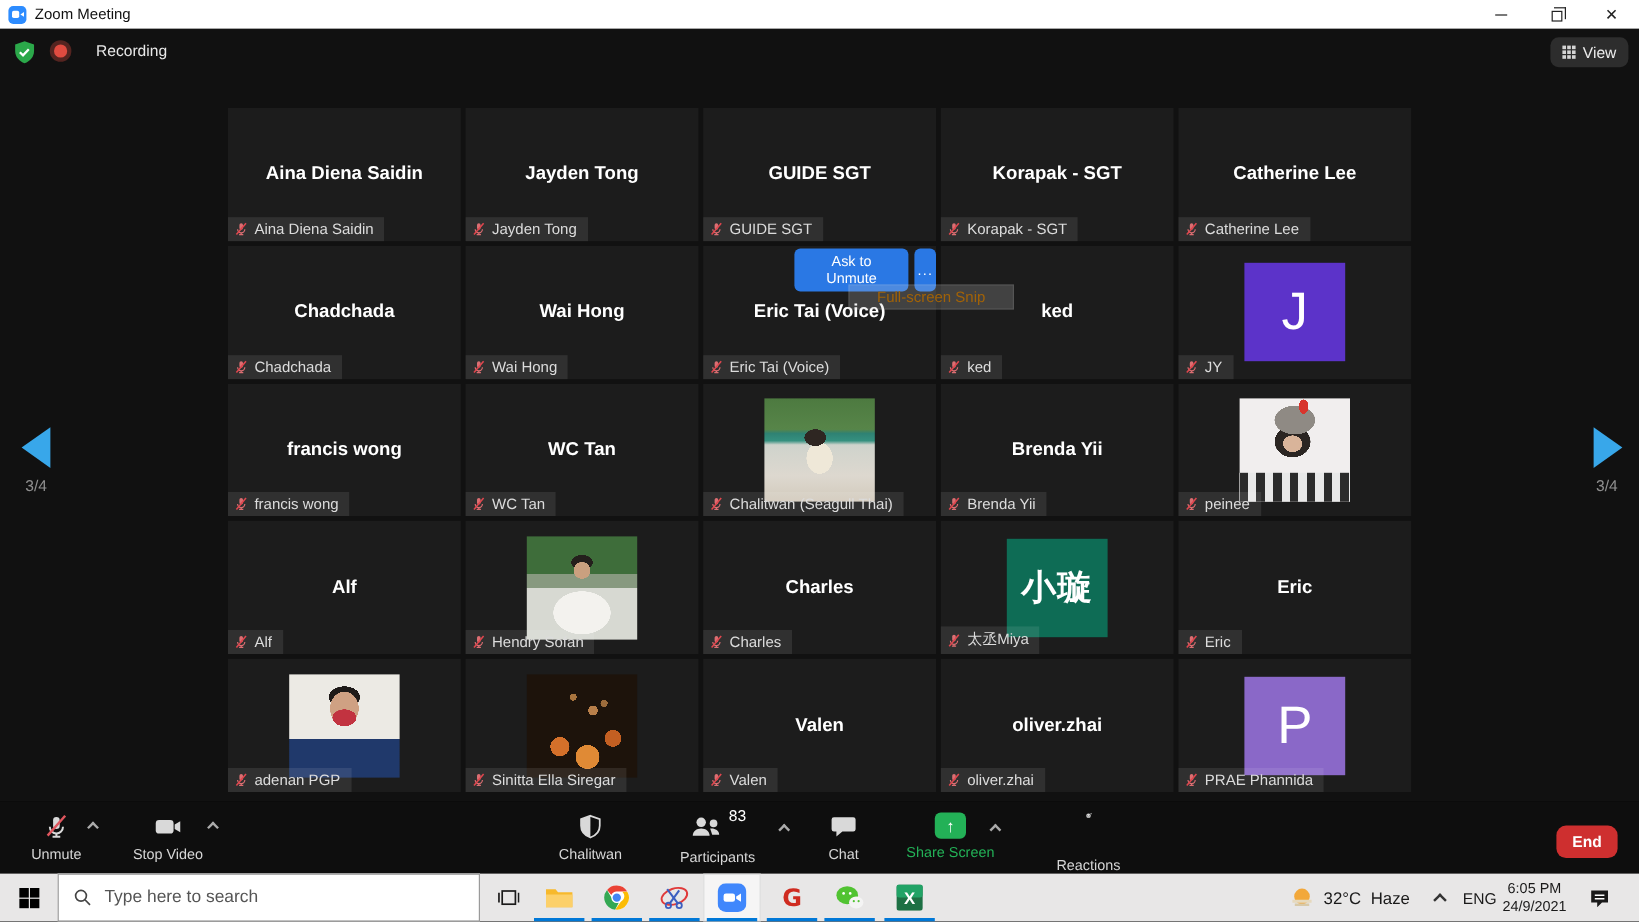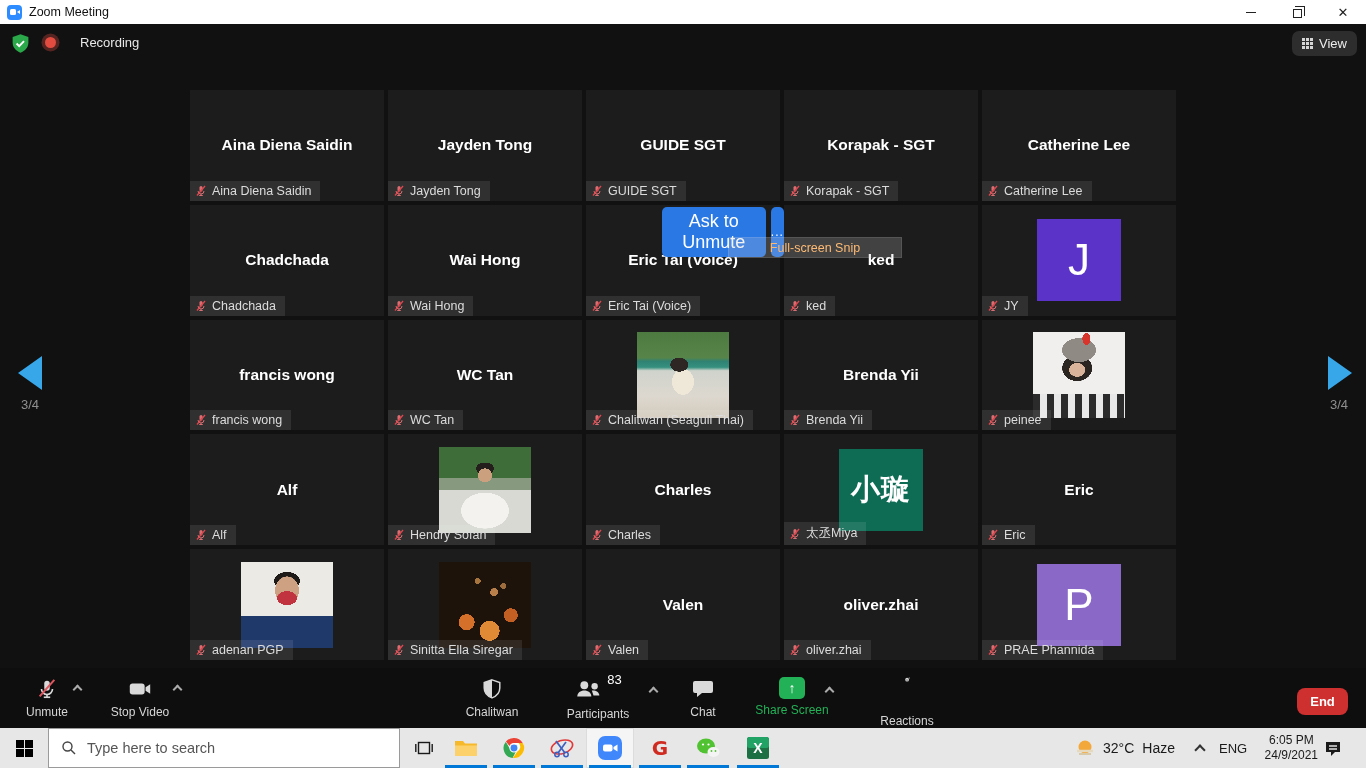--- a/index.html
+++ b/index.html
@@ -77,28 +77,28 @@
   .photo.koi { background:
     radial-gradient(circle 8px at 30% 70%, #d4702a 0 99%, transparent),
     radial-gradient(circle 10px at 55% 80%, #e08a35 0 99%, transparent),
     radial-gradient(circle 7px at 78% 62%, #c35f22 0 99%, transparent),
     radial-gradient(circle 4px at 60% 35%, #b87f4a 0 99%, transparent),
     radial-gradient(circle 3px at 42% 22%, #a8743e 0 99%, transparent),
     radial-gradient(circle 3px at 70% 28%, #9c6c3c 0 99%, transparent),
     #1d130b; }
 
   .unmute-prompt { position:absolute; top:2px; left:76px; display:flex; gap:5px; z-index:5; }
-  .unmute-btn { background:#2a78e4; color:#fff; font-size:18px; border:none; border-radius:5px;
+  .unmute-btn { background:#2a78e4; color:#fff; font-size:12px; border:none; border-radius:5px;
     padding:4px 16px; }
   .more-btn { background:#2a78e4; color:#fff; font-size:12px; border:none; border-radius:5px;
     width:22px; letter-spacing:1px; }
 
-  .tooltip { position:absolute; left:728px; top:213px; width:174px; height:21px; z-index:9;
+  .tooltip { position:absolute; left:707px; top:213px; width:138px; height:21px; z-index:9;
     background:rgba(205,205,205,.22); border:1px solid rgba(255,255,255,.10);
-    color:#fdba74; font-size:12.5px; display:flex; align-items:center; justify-content:center; }
+    color:#a16207; font-size:12.5px; display:flex; align-items:center; justify-content:center; }
 
   .nav-arrow { position:absolute; width:0; height:0; border-top:17px solid transparent;
     border-bottom:17px solid transparent; }
   .nav-left { left:18px; top:332px; border-right:24px solid #38a7ea; }
   .nav-right { left:1328px; top:332px; border-left:24px solid #38a7ea; }
   .pagetext { position:absolute; color:#8f8f8f; font-size:13px; }
   .page-left { left:21px; top:373px; }
   .page-right { left:1330px; top:373px; }
 
   
@@ -692,21 +692,21 @@
       </svg>
       <span class="traytext">32°C</span>
       <span class="traytext">Haze</span>
     </div>
     <div class="tray" style="left:1196px;">
       <div class="traychev"></div>
     </div>
     <div class="tray" style="left:1219px;">
       <span class="traytext" style="font-size:13px;">ENG</span>
     </div>
-    <div class="tray" style="left:1252px;width:66px;justify-content:flex-end;">
+    <div class="tray" style="left:1252px;width:66px;justify-content:flex-start;">
       <div class="trayclock">
         <div>6:05 PM</div>
         <div>24/9/2021</div>
       </div>
     </div>
     <div class="tray" style="left:1324px;">
       <svg width="18" height="17" viewBox="0 0 18 17">
         <path d="M2 2h14v10h-5l-4 4v-4H2z" fill="#1a1a1a"></path>
         <line x1="5" y1="6" x2="13" y2="6" stroke="#fff" stroke-width="1.3"></line>
         <line x1="5" y1="9" x2="13" y2="9" stroke="#fff" stroke-width="1.3"></line>

